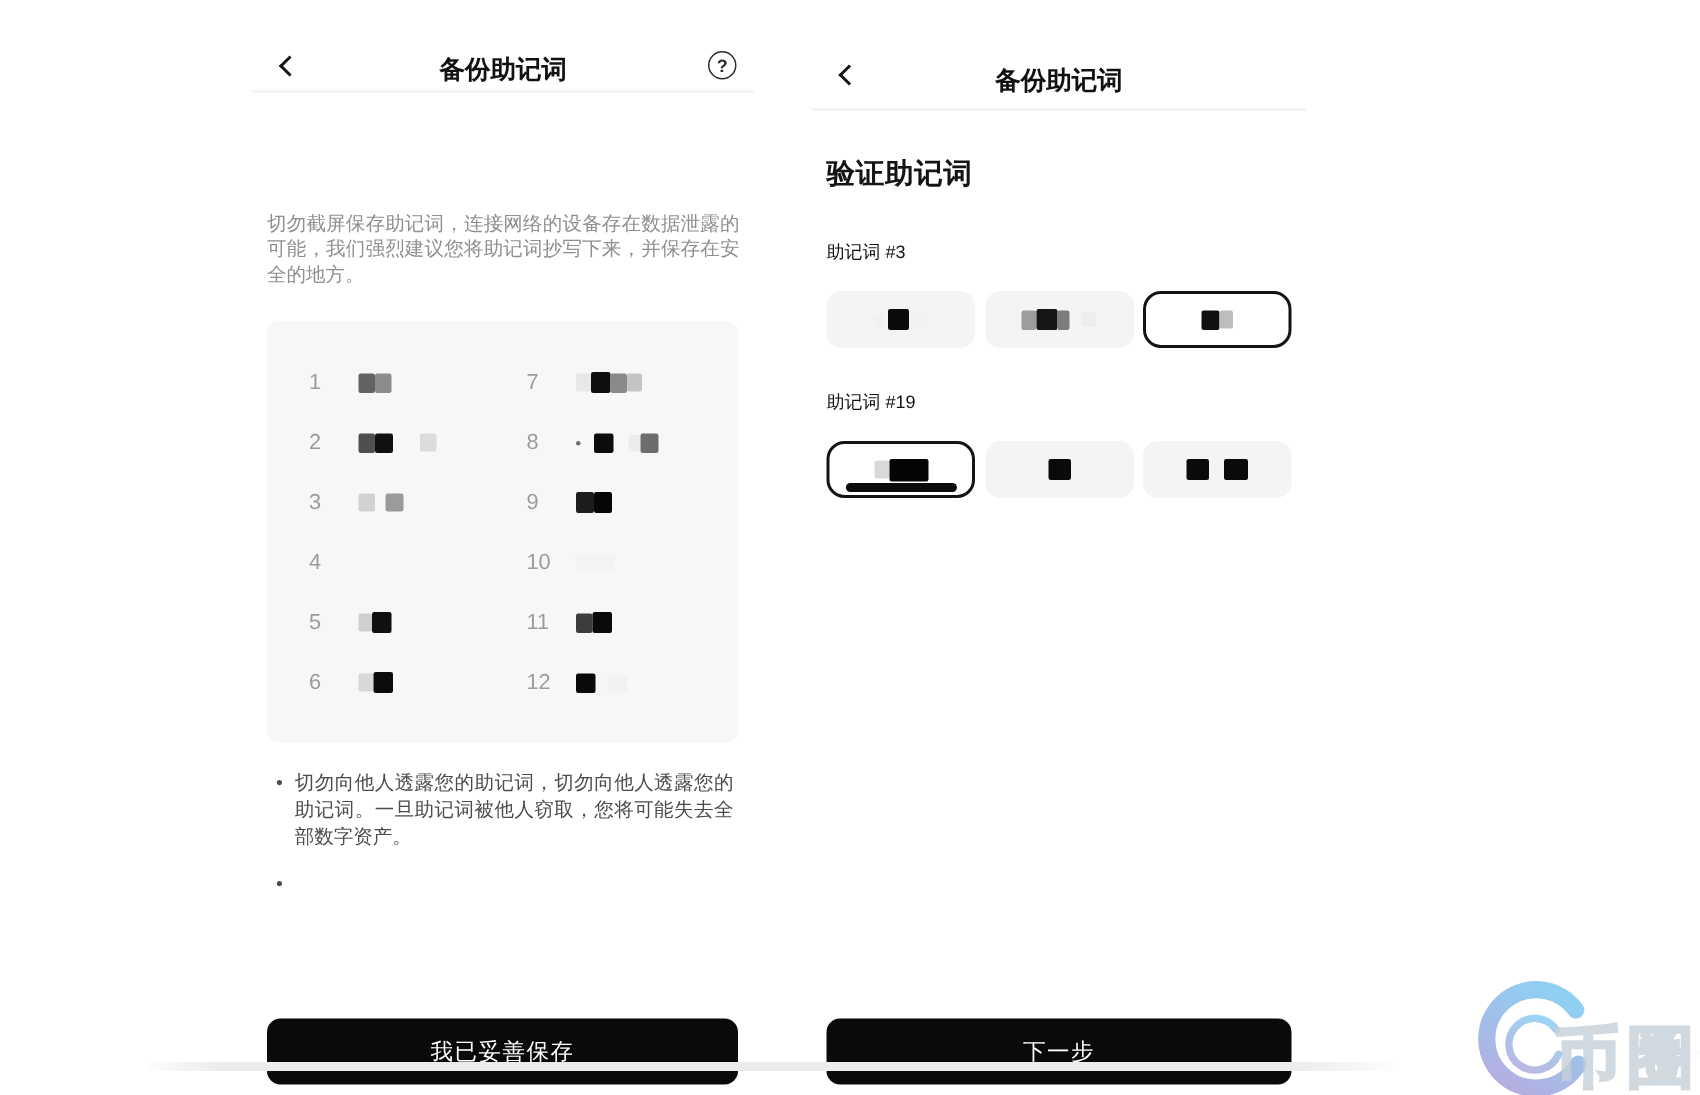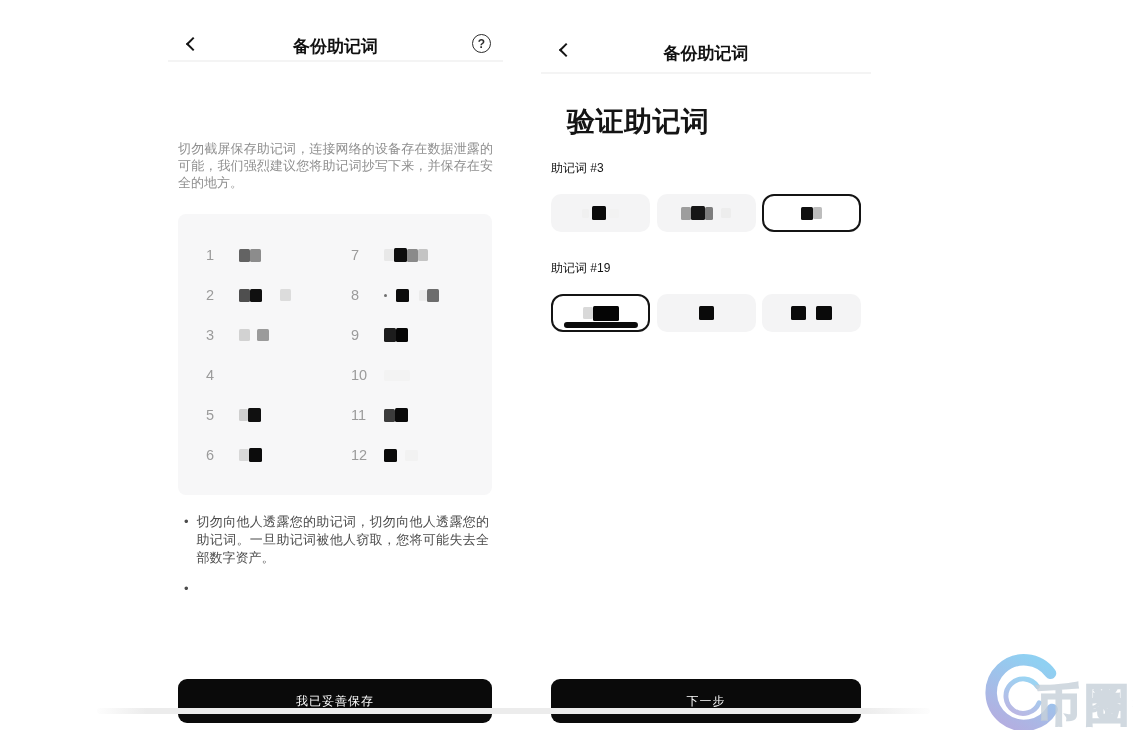--- a/index.html
+++ b/index.html
@@ -40,28 +40,28 @@
   .mnemo-num { width:33px; font-size:14.5px; color:#9b9b9b; flex:none; }
   .blur-strip { display:flex; align-items:center; }
   .seg { display:inline-block; border-radius:1.5px; flex:none; }
 
   .notes { position:absolute; top:494px; left:6px; width:305px; }
   .note { display:flex; margin-bottom:13px; }
   .note-dot { color:#4c4c4c; font-size:13px; line-height:18px; margin-right:8px; flex:none; }
   .note-text { font-size:13px; line-height:18px; color:#4c4c4c; text-align:justify; }
 
   .primary-btn { position:absolute; top:660px; left:0; height:44px; background:#0a0a0a;
-                 border-radius:9px; color:#fff; font-size:12px; font-weight:500;
+                 border-radius:9px; color:#fff; font-size:15px; font-weight:500;
                  display:flex; align-items:center; justify-content:center;
                  cursor:pointer; letter-spacing:1px;font-family:Liberation Serif, serif; }
   .btn-left  { width:314px; }
   .btn-right { width:310px; }
 
   
-  .h2-right { position:absolute; top:84px; left:16px; font-size:28px; font-weight:700;
+  .h2-right { position:absolute; top:84px; left:0; font-size:19px; font-weight:700;
               color:#141414; letter-spacing:0.5px; white-space:nowrap; }
   .verify-questions { position:absolute; top:141px; left:0; width:310px; }
   .qgroup { margin-bottom:28px; }
   .qlabel { font-size:12px; font-weight:500; color:#141414; height:20px; margin-bottom:14px; }
   .opt-row { display:flex; justify-content:space-between; }
   .pill { position:relative; width:99px; height:38px; background:#f4f4f5; border-radius:10px;
           display:flex; align-items:center; justify-content:center; cursor:pointer; }
   .pill.selected { background:#ffffff; border:2.5px solid #141414; border-radius:12px; }
   .pill-shadow { position:absolute; bottom:2px; left:50%; transform:translateX(-50%);
                  border-radius:3px; }

